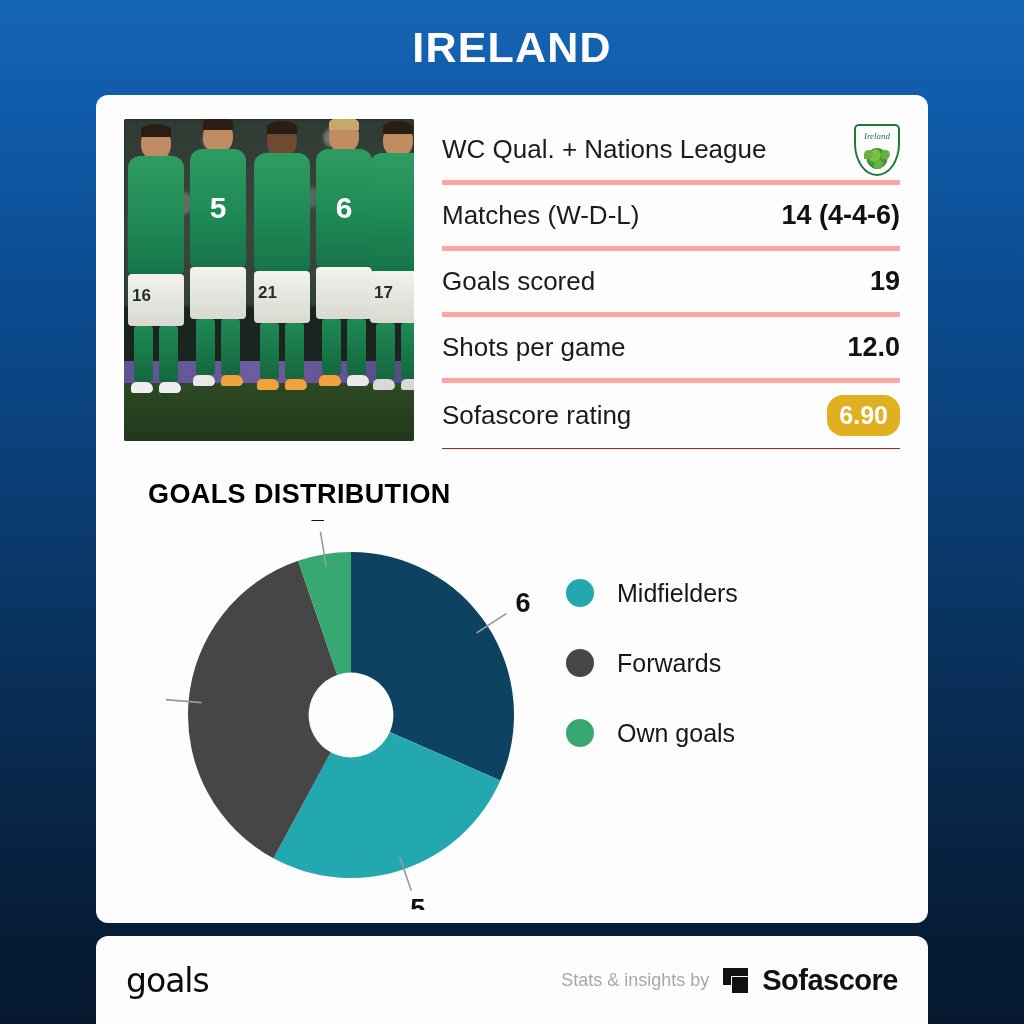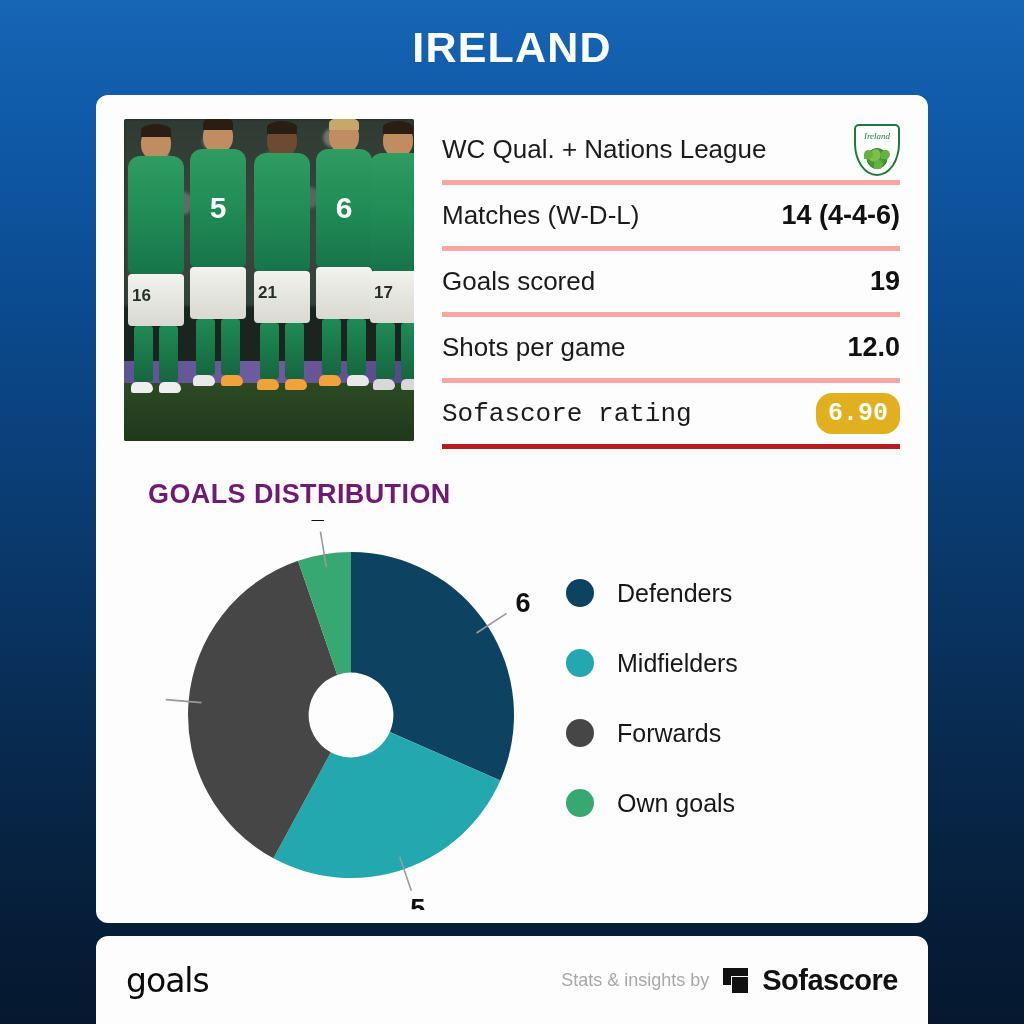--- a/index.html
+++ b/index.html
@@ -76,21 +76,21 @@
     background:linear-gradient(180deg,#1f8a55,#16663f); border-radius:3px; }
   .player .boots { height:14px; display:flex; gap:6px; justify-content:center; }
   .player .boots i { display:block; width:22px; height:11px; border-radius:7px 9px 6px 3px; }
 
   
   .stats { flex:1; padding-left:28px; }
   .stat-row {
     display:flex; align-items:center; justify-content:space-between;
     height:66px; border-bottom:5px solid #fca5a5;
   }
-  .stat-row:last-child { border-bottom:5px solid #b91c1c;font-family:Liberation Mono, monospace; }
+  .stat-row:last-child { border-bottom:1px solid #b91c1c; }
   .stat-label { font-size:26px; color:#1b1b1b; }
   .stat-value { font-size:27px; color:#111; font-weight:bold; }
   .crest { width:46px; height:52px; position:relative; }
   .crest .shield {
     position:absolute; inset:0;
     background:#ffffff;
     border:2.5px solid #1d7a3c;
     border-radius:5px 5px 50% 50%/5px 5px 62% 62%;
     overflow:hidden;
   }
@@ -108,21 +108,21 @@
     position:absolute; width:9px; height:9px; border-radius:50% 50% 50% 0;
     background:#66b13f;
   }
   .badge {
     background:#e0b020; color:#ffffff; font-size:25px; font-weight:bold;
     border-radius:16px; padding:8px 12px; line-height:1;
   }
 
   
   .chart-title {
-    margin:30px 0 0 52px; font-size:27px; font-weight:bold; color:#701a75; letter-spacing:.4px;
+    margin:30px 0 0 52px; font-size:27px; font-weight:bold; color:#000000; letter-spacing:.4px;
   }
   .chart-area { position:relative; height:420px; }
   .donut-wrap { position:absolute; left:60px; top:10px; width:390px; height:390px; }
   .legend { position:absolute; left:470px; top:48px; }
   .legend-item { display:flex; align-items:center; height:70px; }
   .legend-dot { width:28px; height:28px; border-radius:50%; flex:none; }
   .legend-label { margin-left:23px; font-size:25px; color:#171717; }
 
   
   .footer-card {
@@ -302,24 +302,20 @@
             <text x="366.9372513055581" y="91.66778728481596" text-anchor="middle" font-size="27" font-weight="bold" fill="#111" font-family="&quot;Liberation Sans&quot;, sans-serif">6</text>
             <text x="261.6867769852579" y="398.25194510047635" text-anchor="middle" font-size="27" font-weight="bold" fill="#111" font-family="&quot;Liberation Sans&quot;, sans-serif">5</text>
             <text x="-9.678523173709863" y="187.03985402689256" text-anchor="middle" font-size="27" font-weight="bold" fill="#111" font-family="&quot;Liberation Sans&quot;, sans-serif">7</text>
             <text x="161.19556304814256" y="1.4211155071489259" text-anchor="middle" font-size="27" font-weight="bold" fill="#111" font-family="&quot;Liberation Sans&quot;, sans-serif">1</text>
           </g>
       </svg>
     </div>
 
     <div class="legend">
       <div class="legend-item">
-        <span class="legend-dot" style="background:#0d4361"></span>
-        <span class="legend-label">Defenders</span>
-      </div>
-      <div class="legend-item">
         <span class="legend-dot" style="background:#22a8ae"></span>
         <span class="legend-label">Midfielders</span>
       </div>
       <div class="legend-item">
         <span class="legend-dot" style="background:#464646"></span>
         <span class="legend-label">Forwards</span>
       </div>
       <div class="legend-item">
         <span class="legend-dot" style="background:#38a873"></span>
         <span class="legend-label">Own goals</span>

